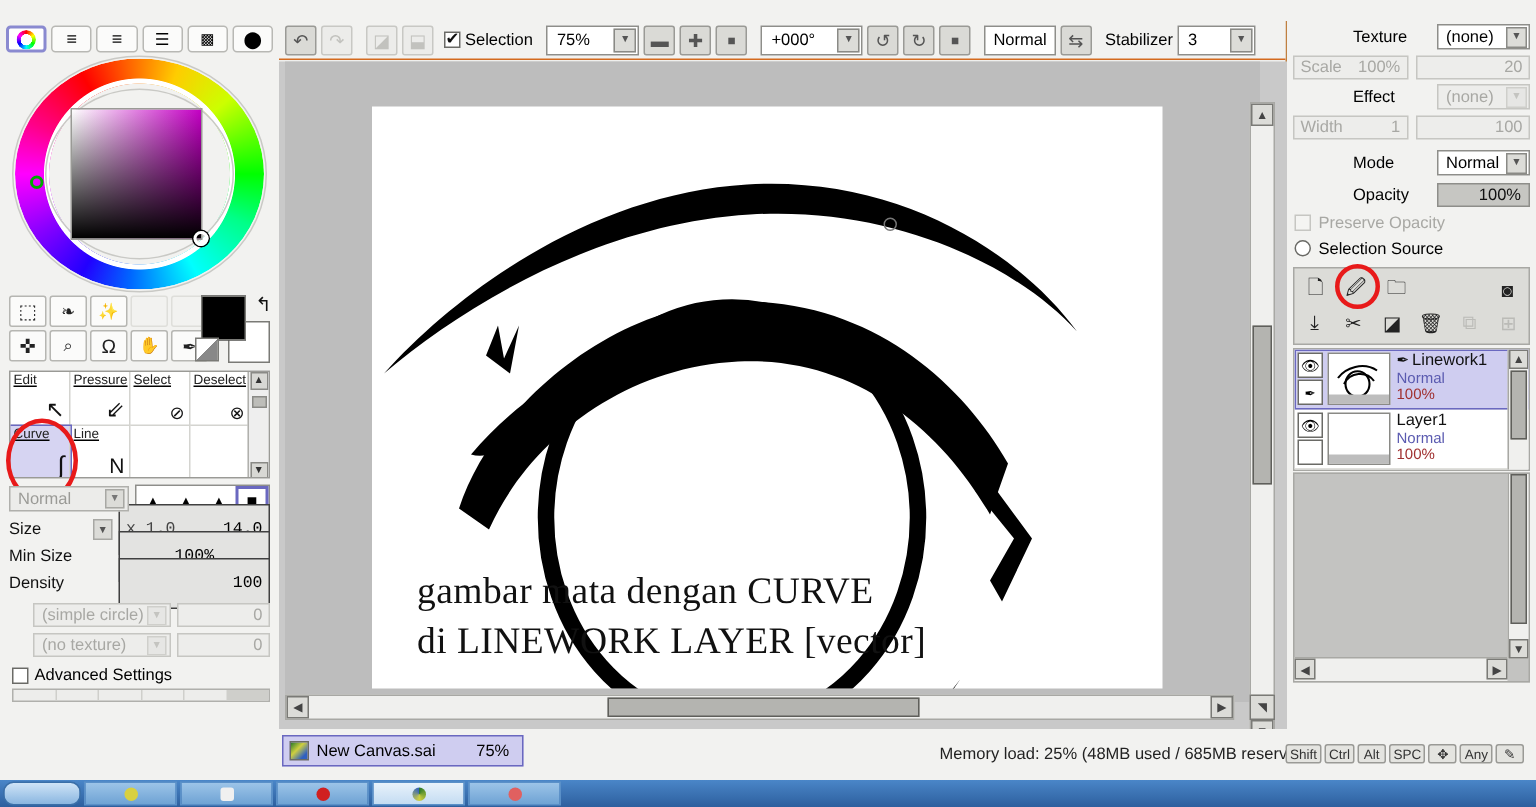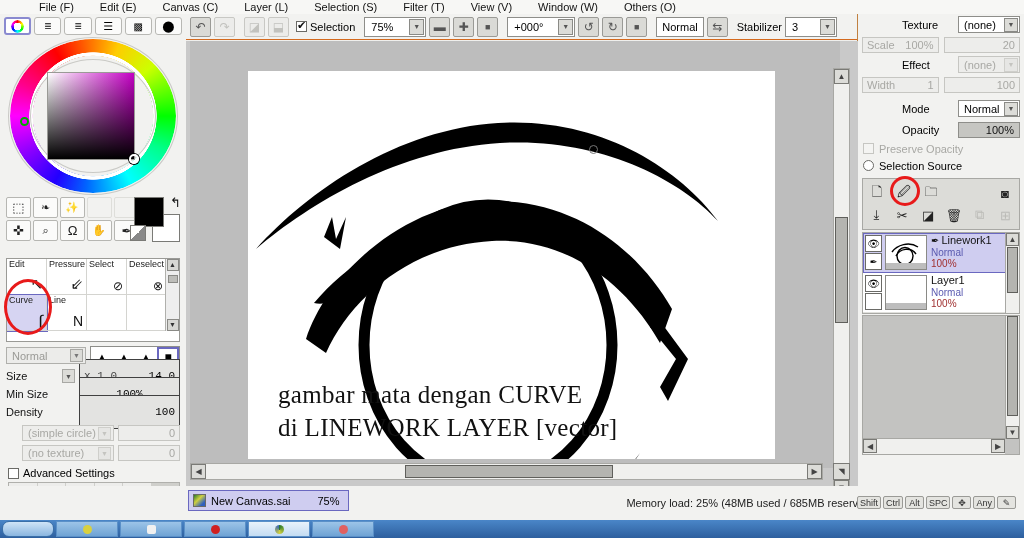--- a/index.html
+++ b/index.html
@@ -83,22 +83,22 @@
   .tool.blank { background:#f2f2f0; border-color:#dedeDA; }
   .swatches { position:absolute; right:6px; top:2px; width:46px; height:46px; }
   .sw-fg { position:absolute; left:0; top:0; width:30px; height:30px; background:#000; border:1px solid #7a7a76; }
   .sw-bg { position:absolute; left:18px; top:17px; width:28px; height:28px; background:#fff; border:1px solid #7a7a76; }
   .sw-swap { position:absolute; right:-1px; top:-2px; font-size:13px; color:#111; }
   .sw-mini { position:absolute; left:-4px; top:28px; width:16px; height:16px; border:1px solid #7a7a76;
     background:linear-gradient(135deg,#fff 50%,#888 50%); }
 
   
   .toolsel {
-    position:relative; margin:17px 6px 0 6px; width:174px; height:84px;
-    background:#fff; border:1px solid #9a9a96; overflow:hidden;
+    position:relative; margin:6px 6px 0 6px; width:174px; height:72px;
+    background:#fff; border:1px solid #9a9a96; overflow:hidden;text-decoration:underline;
   }
   .tsgrid { display:grid; grid-template-columns:repeat(4,40px); }
   .tscell {
     height:36px; border-right:1px solid #d4d4d0; border-bottom:1px solid #d4d4d0;
     position:relative; padding:1px 2px; overflow:hidden;
   }
   .tscell .tlabel { font-size:9px; line-height:9px; color:#222; }
   .tscell .tglyph {
     position:absolute; right:3px; bottom:1px; font-size:15px; color:#111;
   }
@@ -360,31 +360,20 @@
     display:flex; align-items:center; justify-content:center;
   }
   .tb-item.active { background:linear-gradient(to bottom,#e8f2fb,#c4dcf2); }
   .dot { width:9px; height:9px; border-radius:50%; }
 </style>
 </head>
 <body>
 
 <div class="app">
 
-  <div class="menubar">
-    <div class="menu-item">File (F)</div>
-    <div class="menu-item">Edit (E)</div>
-    <div class="menu-item">Canvas (C)</div>
-    <div class="menu-item">Layer (L)</div>
-    <div class="menu-item">Selection (S)</div>
-    <div class="menu-item">Filter (T)</div>
-    <div class="menu-item">View (V)</div>
-    <div class="menu-item">Window (W)</div>
-    <div class="menu-item">Others (O)</div>
-  </div>
 
   <div class="leftcol">
 
     <div class="colortabs">
       <div class="ctab active">
         <span style="display:inline-block;width:13px;height:13px;border-radius:50%;
           background:conic-gradient(#f00,#ff0,#0f0,#0ff,#00f,#f0f,#f00);
           -webkit-mask:radial-gradient(circle,transparent 0 40%,#000 42%);
           mask:radial-gradient(circle,transparent 0 40%,#000 42%);"></span>
       </div>

